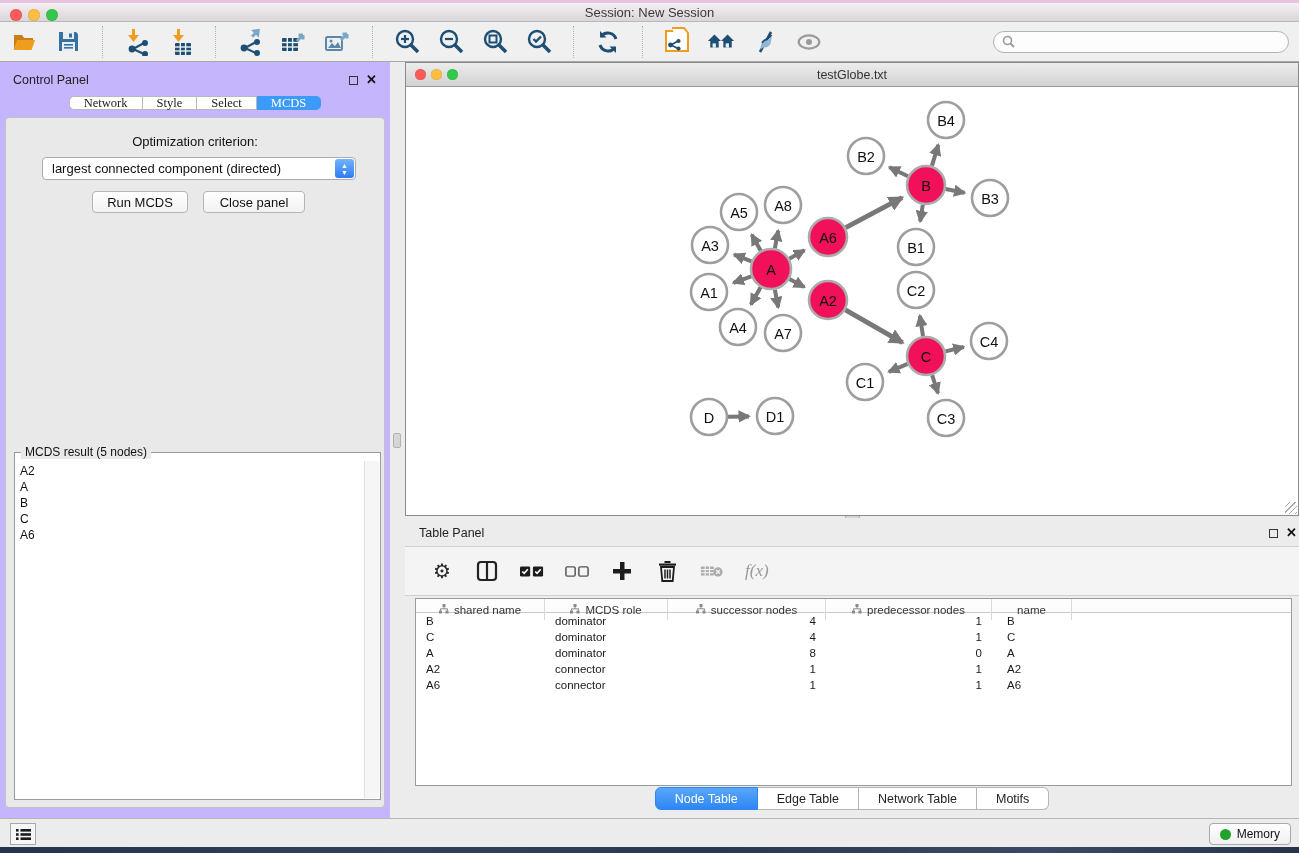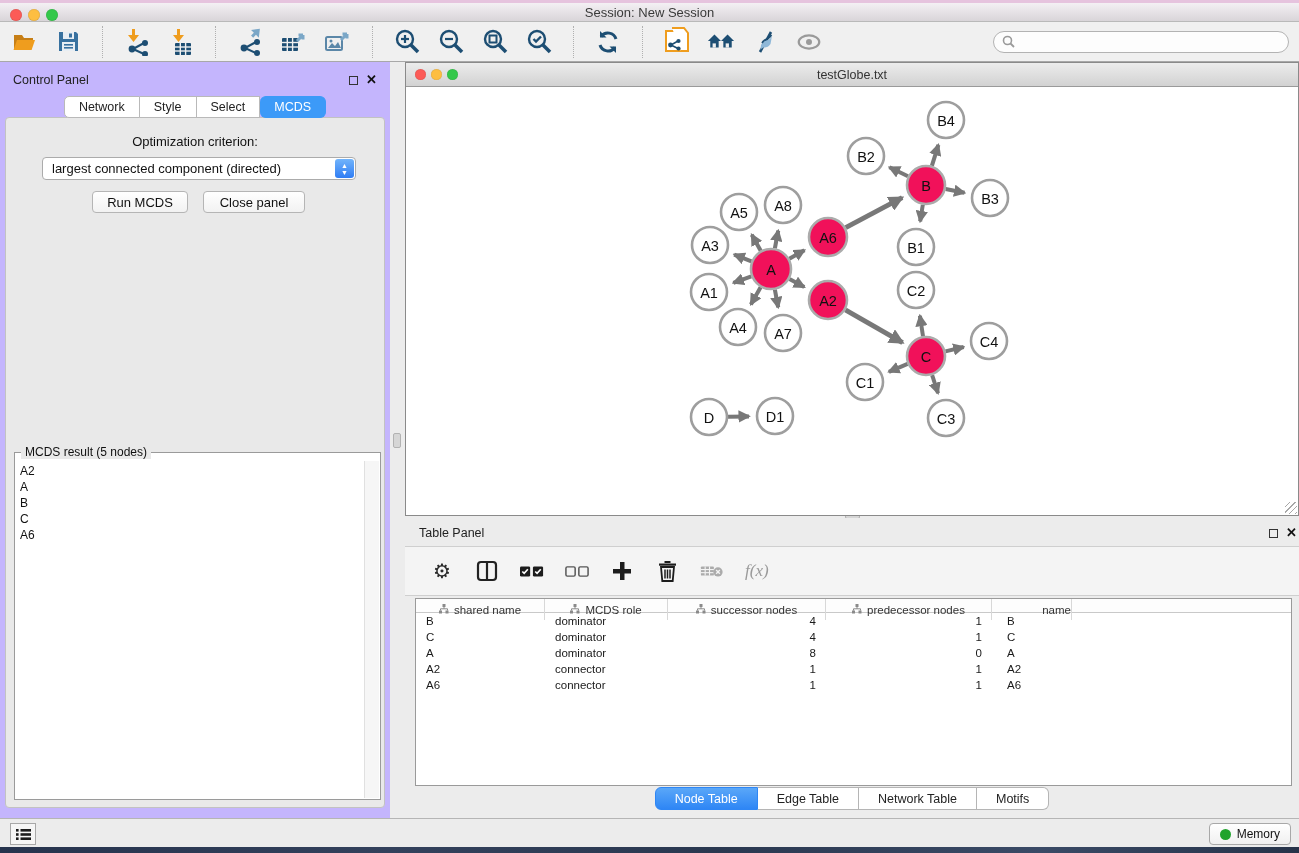--- a/index.html
+++ b/index.html
@@ -24,25 +24,25 @@
     border-radius:11px; display:flex; align-items:center; padding:0 8px; gap:5px; }
 
   
   .cpanel { left:0; top:62px; width:390px; height:756px; background:#c4b5fd; }
   .cpanel-hdr { left:0; top:8px; width:390px; height:20px; display:flex; align-items:center; padding:0 13px; }
   .cpanel-hdr .ttl { font-size:12.5px; color:#222; }
   .winbtns { margin-left:auto; display:flex; gap:8px; align-items:center; }
   .float-ic { width:9px; height:9px; border:1.5px solid #333; display:inline-block; }
   .close-ic { font-size:13px; font-weight:700; color:#111; line-height:10px; }
   .ctabs { left:0; top:34px; width:390px; display:flex; justify-content:center; }
-  .ctab { height:22px; padding:1px 14px; background:#fff; border:1px solid #b9b9b9; border-left:none;
-    font-size:12.5px; color:#222; display:flex; align-items:center; }
+  .ctab { height:14px; padding:1px 14px; background:#fff; border:1px solid #b9b9b9; border-left:none;
+    font-size:12.5px; color:#222; display:flex; align-items:center;font-family:Liberation Serif, serif; }
   .ctab:first-child { border-left:1px solid #b9b9b9; border-radius:5px 0 0 5px; }
   .ctab:last-child { border-radius:0 5px 5px 0; }
-  .ctab.sel { background:#3c9af8; border-color:#3c9af8; color:#fff;border-radius:6px; }
+  .ctab.sel { background:#3c9af8; border-color:#3c9af8; color:#fff; }
   .cpanel-body { left:5px; top:55px; width:380px; height:691px; background:#e9e9e9;
     border:1px solid #c2c2c2; border-radius:4px; }
   .opt-label { left:0; top:72px; width:390px; text-align:center; font-size:13px; color:#111; }
   .dropdown { left:42px; top:95px; width:314px; height:23px; background:#fff; border:1px solid #ababab;
     border-radius:4px; display:flex; align-items:center; font-size:13px; color:#111; padding-left:9px; }
   .dd-step { position:absolute; right:1px; top:1px; width:19px; height:19px; border-radius:3px;
     background:linear-gradient(#72b4fb,#2f7df4); display:flex; flex-direction:column; align-items:center;
     justify-content:center; color:#fff; font-size:7px; line-height:7px; }
   .btn { height:22px; background:linear-gradient(#ffffff,#f2f2f2); border:1px solid #b5b5b5; border-radius:4px;
     font-size:13px; color:#111; display:flex; align-items:center; justify-content:center; }
@@ -529,21 +529,21 @@
         </div>
         <div class="th" style="width: 166px;">
           <span><svg width="10" height="10" viewBox="0 0 10 10">
               <rect x="3.5" y="0" width="3" height="3" fill="#8a8a8a"></rect>
               <rect x="0" y="6.5" width="3" height="3" fill="#8a8a8a"></rect>
               <rect x="6.5" y="6.5" width="3" height="3" fill="#8a8a8a"></rect>
               <path d="M5 3v1.8M1.5 6.5V4.8h7v1.7" stroke="#8a8a8a" fill="none"></path>
             </svg></span>
           <span>predecessor nodes</span>
         </div>
-        <div class="th" style="width: 80px; justify-content: flex-end;">
+        <div class="th" style="width: 80px;">
           <span>name</span>
         </div>
       </div>
     <div>
         <div class="trow">
           <div class="td l" style="width: 129px;">B</div>
           <div class="td l" style="width: 123px;">dominator</div>
           <div class="td r" style="width: 158px;">4</div>
           <div class="td r" style="width: 166px;">1</div>
           <div class="td l" style="width: 80px; padding-left: 15px;">B</div>

